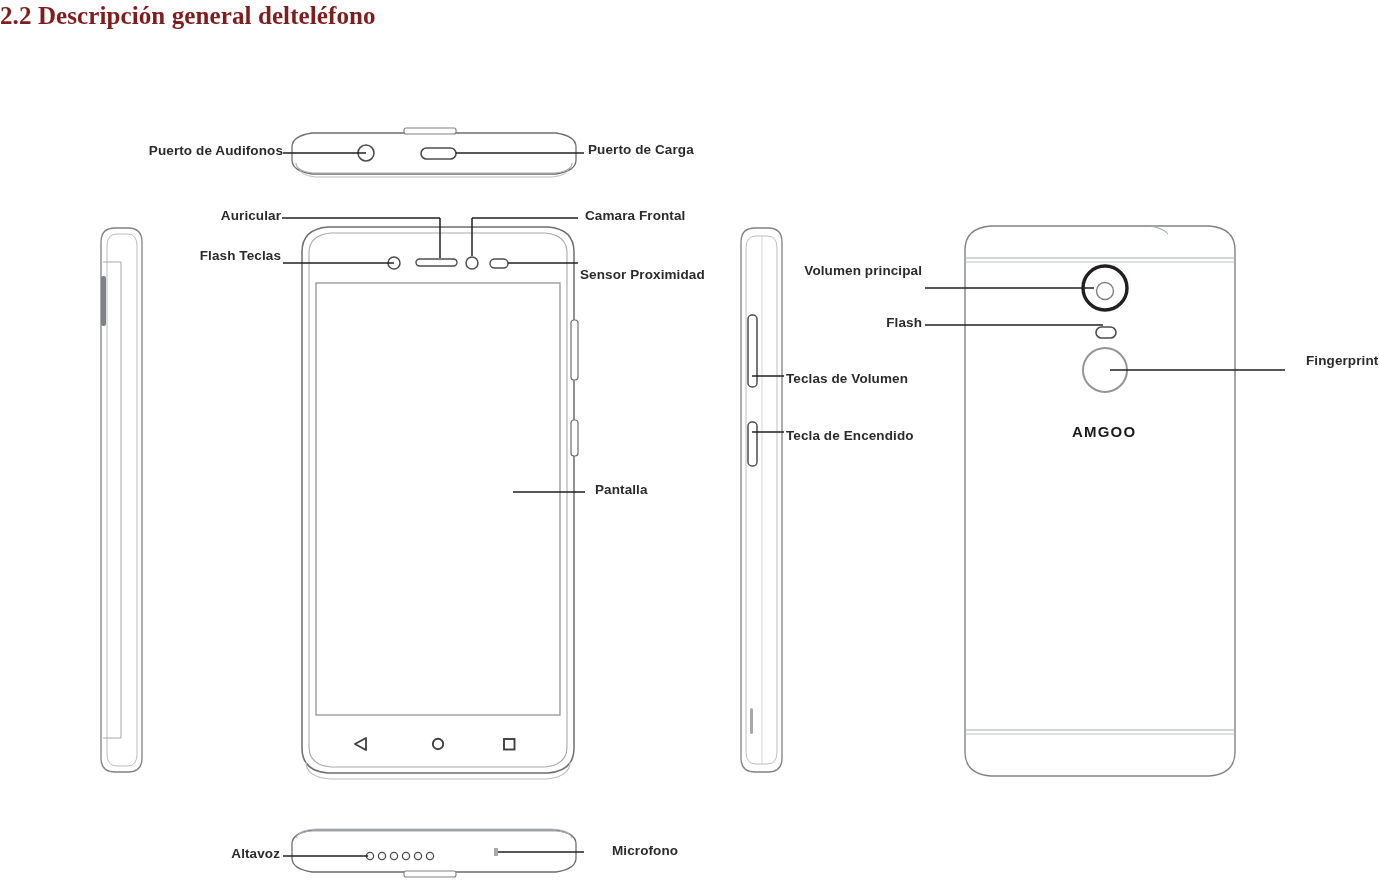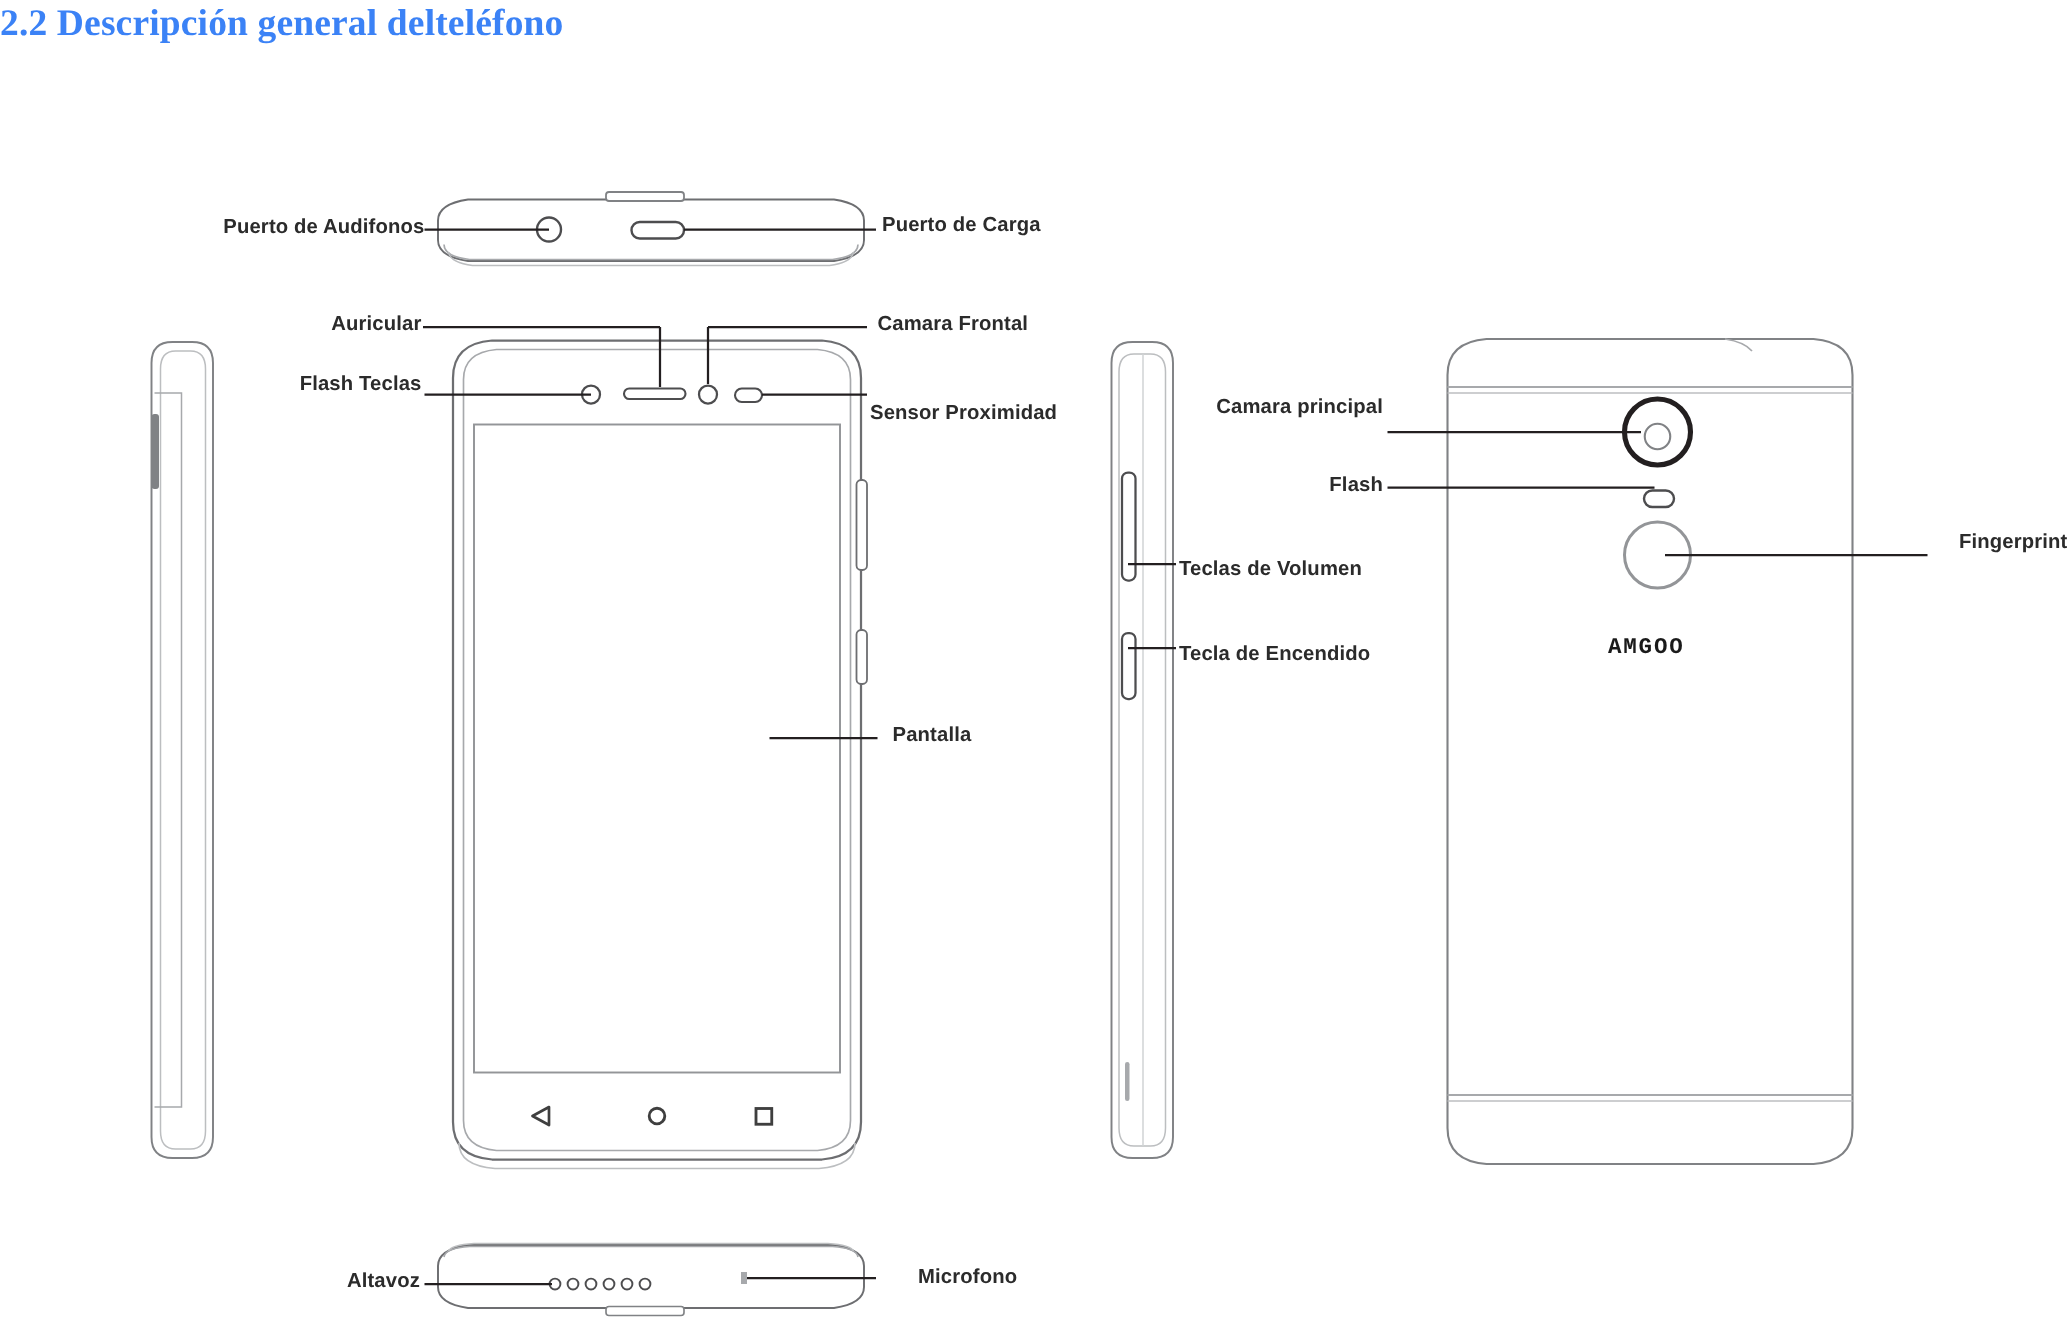--- a/index.html
+++ b/index.html
@@ -14,21 +14,21 @@
     font-family: "Liberation Sans", sans-serif;
     overflow: hidden;
   }
   #page-title {
     position: absolute;
     left: 0px;
     top: 2px;
     font-family: "Liberation Serif", serif;
     font-weight: bold;
     font-size: 25px;
-    color: #3b82f6;
+    color: #7f1d1d;
     letter-spacing: 0.1px;
     white-space: nowrap;
   }
   .diagram {
     position: absolute;
     left: 0;
     top: 0;
     width: 1380px;
     height: 880px;
   }
@@ -39,21 +39,21 @@
     font-size: 13.5px;
     color: #2b2b2b;
     white-space: nowrap;
     letter-spacing: 0.1px;
   }
   .callout.right-anchor {
     text-align: right;
   }
   .brand-logo {
     position: absolute;
-    font-family: Liberation Mono, monospace;
+    font-family: Liberation Sans, sans-serif;
     font-weight: bold;
     font-size: 15px;
     letter-spacing: 1.2px;
     color: #1a1a1a;
     white-space: nowrap;
   }
 </style>
 </head>
 <body>
 
@@ -157,18 +157,18 @@
 
 <div class="callout right-anchor" style="left:0px; top:208px; width:281px; padding-right:4px;">Auricular</div>
 <div class="callout" style="left:585px; top:208px;">Camara Frontal</div>
 <div class="callout right-anchor" style="left:0px; top:248px; width:281px; padding-right:4px;">Flash Teclas</div>
 <div class="callout" style="left:580px; top:267px;">Sensor Proximidad</div>
 <div class="callout" style="left:595px; top:482px;">Pantalla</div>
 
 <div class="callout" style="left:786px; top:371px;">Teclas de Volumen</div>
 <div class="callout" style="left:786px; top:428px;">Tecla de Encendido</div>
 
-<div class="callout right-anchor" style="left:760px; top:263px; width:162px; padding-right:4px;">Camara principal</div>
+<div class="callout right-anchor" style="left:760px; top:263px; width:162px; padding-right:4px;">Volumen principal</div>
 <div class="callout right-anchor" style="left:760px; top:315px; width:162px; padding-right:4px;">Flash</div>
 <div class="callout" style="left:1290px; top:353px;margin-left:16px;">Fingerprint</div>
 
 <div class="callout right-anchor" style="left:120px; top:846px; width:160px; padding-right:4px;text-align:right;">Altavoz</div>
 <div class="callout" style="left:588px; top:843px;padding-left:24px;">Microfono</div>
 
 </body></html>

